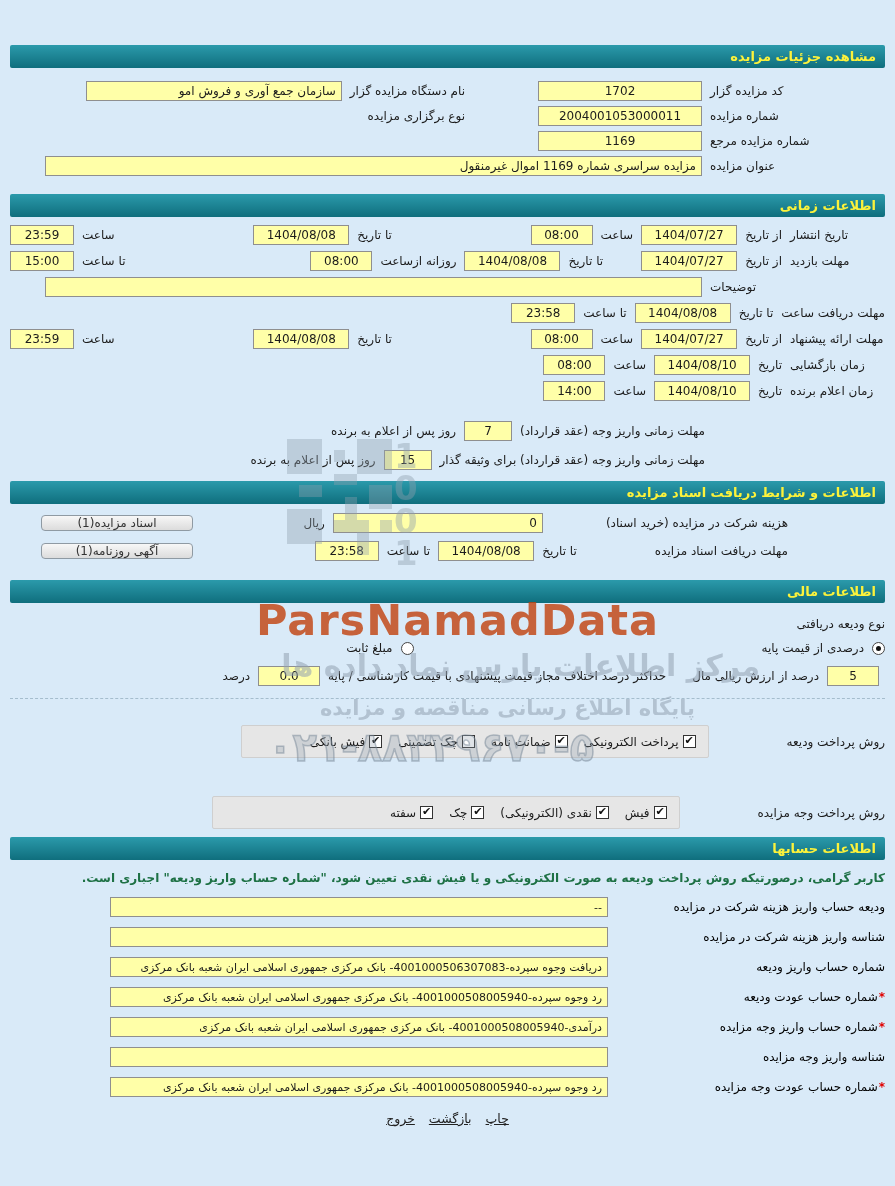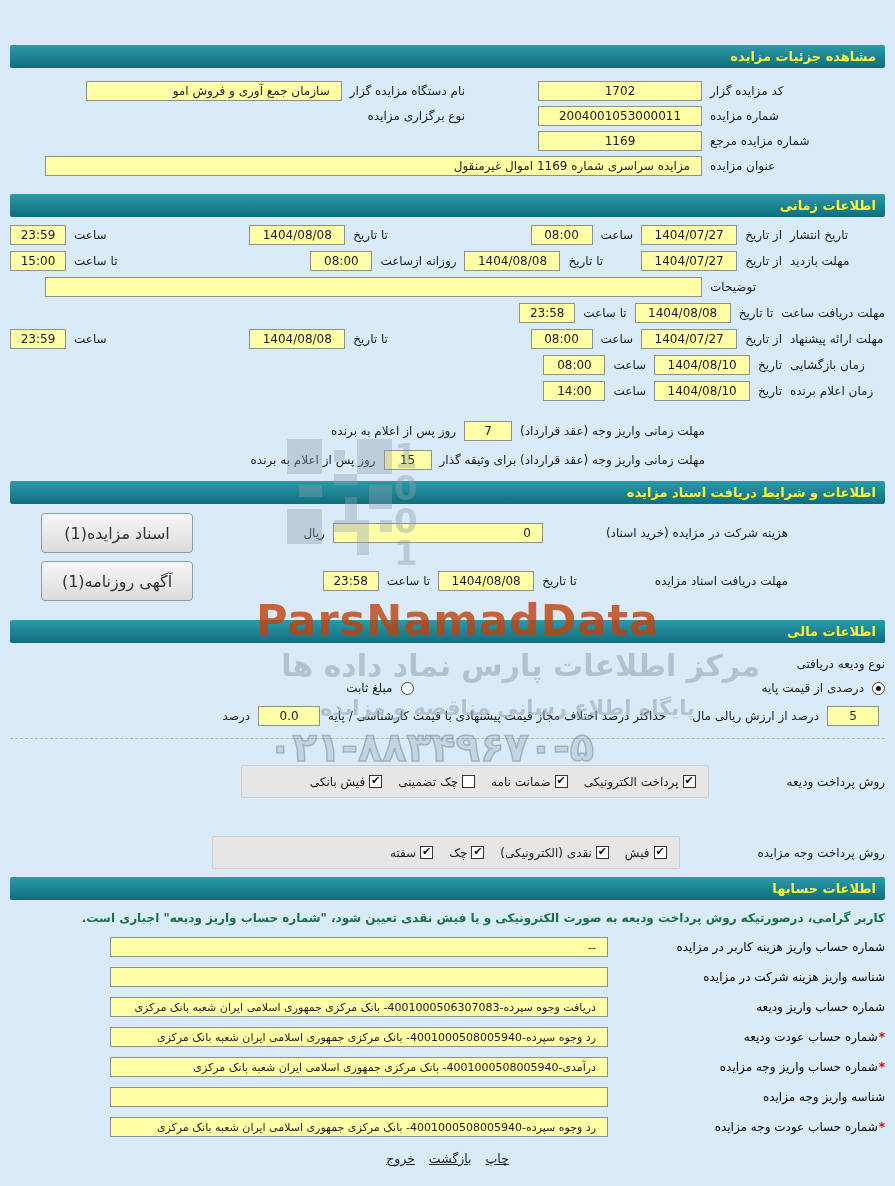--- a/index.html
+++ b/index.html
@@ -11,33 +11,33 @@
   .bar{height:23px;margin:0 10px;background:linear-gradient(180deg,#2b9aab,#0f6e7d);color:#fcf23b;
        font-weight:bold;font-size:13px;display:flex;align-items:center;direction:rtl;padding:0 9px;border-radius:2px;}
   .row{display:flex;align-items:center;direction:rtl;padding:0 10px;margin-top:6px;gap:8px;font-size:12px;color:#1c1c1c;}
   .lbl{flex:none;white-space:nowrap;text-align:left;}
   .wl175{width:175px;}
   .minl{min-width:95px;}
   .st{white-space:nowrap;}
   .f{background:#ffffa8;border:1px solid #8f8f8f;height:20px;flex:none;display:flex;align-items:center;
      font-size:12px;color:#1c1c1c;overflow:hidden;white-space:nowrap;}
   .f.c{justify-content:center}
-  .f.r{justify-content:flex-start;padding:0 11px}
+  .f.r{justify-content:flex-start;padding:0 5px}
   .af{font-size:11px}
-  .w48{width:48px}.w52{width:52px}.w56{width:56px}.w62{width:62px}.w96{width:96px}
+  .w48{width:48px}.w52{width:52px}.w56{width:64px}.w62{width:62px}.w96{width:96px}
   .w164{width:164px}.w210{width:210px}.w256{width:256px}
   .grow{flex:1 1 auto}
   .me35{margin-inline-end:35px}
   .ml18{margin-inline-start:18px}.ml30{margin-inline-start:30px}.ml55{margin-inline-start:55px}
   .ml65{margin-inline-start:65px}.ml70{margin-inline-start:70px}.ml340{margin-inline-start:340px}
   .pa{margin-inline-start:auto}
   .payrow{padding-right:190px}
   .docrow{padding-right:107px}
-  .btn{width:152px;height:40px;border:1px solid #8f9aa3;border-radius:4px;flex:none;
-       background:linear-gradient(180deg,#f7f7f7,#dcdcdc);font-family:inherit;font-size:16px;color:#333;cursor:pointer;margin-left:31px;}
+  .btn{width:152px;height:16px;border:1px solid #8f9aa3;border-radius:4px;flex:none;
+       background:linear-gradient(180deg,#f7f7f7,#dcdcdc);font-family:inherit;font-size:12px;color:#333;cursor:pointer;margin-left:31px;}
   .radio{width:13px;height:13px;border:1px solid #444;border-radius:50%;background:#fff;position:relative;flex:none}
   .radio.on::after{content:"";position:absolute;inset:3px;background:#111;border-radius:50%}
   .cb{width:13px;height:13px;border:1px solid #333;background:#fff;position:relative;flex:none}
   .cb.on::after{content:"✔";position:absolute;left:0;right:0;top:-2px;font-size:11px;text-align:center;color:#111}
   .panel{width:468px;height:33px;background:#e6e6e6;border:1px solid #cfcfcf;border-radius:2px;
          display:flex;align-items:center;direction:rtl;padding:0 12px;}
   .panel .grp{display:flex;align-items:center;gap:4px;margin-inline-start:16px;}
   .panel .grp:first-child{margin-inline-start:0}
   hr.dash{border:none;border-top:1px dashed #a5bdcd;margin:12px 10px 0}
   .notice{margin:11px 10px 0;direction:rtl;text-align:right;font-size:12px;font-weight:bold;color:#1e7145}
@@ -263,21 +263,21 @@
       </div>
     </div>
 
     <div class="bar" style="margin-top:8px">
       <span>اطلاعات حسابها</span>
     </div>
 
     <div class="notice">کاربر گرامی، درصورتیکه روش پرداخت ودیعه به صورت الکترونیکی و یا فیش نقدی تعیین شود، "شماره حساب واریز ودیعه" اجباری است.</div>
 
     <div class="arow" style="margin-top:12px">
-      <div class="albl">شماره حساب واریز هزینه کاربر در مزایده</div>
+      <div class="albl">ودیعه حساب واریز هزینه شرکت در مزایده</div>
       <div class="f r afld af">--</div>
     </div>
     <div class="arow">
       <div class="albl">شناسه واریز هزینه شرکت در مزایده</div>
       <div class="f r afld af"></div>
     </div>
     <div class="arow">
       <div class="albl">شماره حساب واریز ودیعه</div>
       <div class="f r afld af">دریافت وجوه سپرده-4001000506307083- بانک مرکزی جمهوری اسلامی ایران شعبه بانک مرکزی</div>
     </div>

